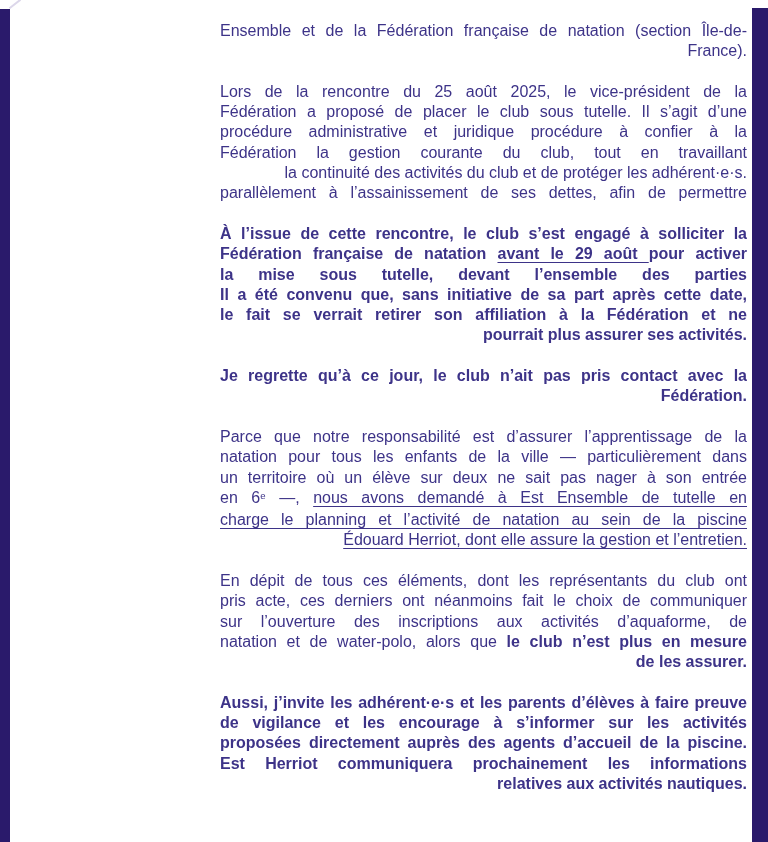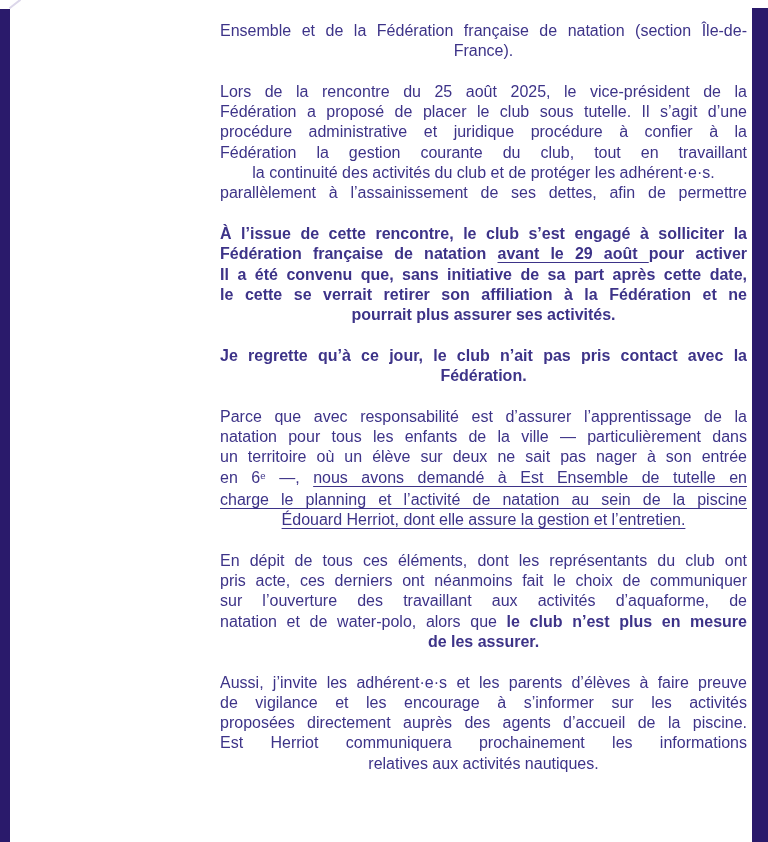--- a/index.html
+++ b/index.html
@@ -8,22 +8,22 @@
     font-family:"Liberation Sans",sans-serif;
   }
   .bar-left{position:absolute;left:0;top:9px;width:10px;height:833px;background:var(--accent,#2a1a6b);}
   .bar-right{position:absolute;left:752px;top:8px;width:16px;height:834px;background:var(--accent,#2a1a6b);}
   .artifact{position:absolute;left:8px;top:3px;width:14px;height:2px;background:#dcd7ea;transform:rotate(-38deg);}
   .content{
     position:absolute;left:220px;top:21px;width:527px;
     color:var(--text,#3d3388);font-size:16px;line-height:20.3px;
   }
   .para{margin:0 0 20.3px 0;}
-  .para:last-child{margin-bottom:10px;}
-  .line{text-align:center;}
+  .para:last-child{margin-bottom:10px;font-weight:bold;}
+  .line{text-align:right;}
   .line.j{text-align:justify;text-align-last:justify;}
   .r-b{font-weight:700;}
   .r-u{text-decoration:underline;text-decoration-thickness:1.2px;text-underline-offset:2.5px;}
   .r-bu{font-weight:700;text-decoration:underline;text-decoration-thickness:1.2px;text-underline-offset:2.5px;}
   .r-sup{font-size:0.6em;position:relative;top:-0.42em;}
 </style>
 </head>
 <body style="background: rgb(255, 255, 255);">
 
 <div class="bar-left"></div>
@@ -38,40 +38,41 @@
       <div class="line j"><span class="r-regular">Lors de la rencontre du 25 août 2025, le vice-président de la</span></div>
       <div class="line j"><span class="r-regular">Fédération a proposé de placer le club sous tutelle. Il s’agit d’une</span></div>
       <div class="line j"><span class="r-regular">procédure administrative et juridique procédure à confier à la</span></div>
       <div class="line j"><span class="r-regular">Fédération la gestion courante du club, tout en travaillant</span></div>
       <div class="line"><span class="r-regular">la continuité des activités du club et de protéger les adhérent·e·s.</span></div>
       <div class="line j"><span class="r-regular">parallèlement à l’assainissement de ses dettes, afin de permettre</span></div>
     </div>
     <div class="para">
       <div class="line j"><span class="r-b">À l’issue de cette rencontre, le club s’est engagé à solliciter la</span></div>
       <div class="line j"><span class="r-b">Fédération française de natation </span><span class="r-bu">avant le 29 août </span><span class="r-b">pour activer</span></div>
+      <div class="line j"><span class="r-b">la mise sous tutelle, devant l’ensemble des parties</span></div>
       <div class="line j"><span class="r-b">Il a été convenu que, sans initiative de sa part après cette date,</span></div>
-      <div class="line j"><span class="r-b">le cette se verrait retirer son affiliation à la Fédération et ne</span></div>
+      <div class="line j"><span class="r-b">le fait se verrait retirer son affiliation à la Fédération et ne</span></div>
       <div class="line"><span class="r-b">pourrait plus assurer ses activités.</span></div>
     </div>
     <div class="para">
       <div class="line j"><span class="r-b">Je regrette qu’à ce jour, le club n’ait pas pris contact avec la</span></div>
       <div class="line"><span class="r-b">Fédération.</span></div>
     </div>
     <div class="para">
-      <div class="line j"><span class="r-regular">Parce que avec responsabilité est d’assurer l’apprentissage de la</span></div>
+      <div class="line j"><span class="r-regular">Parce que notre responsabilité est d’assurer l’apprentissage de la</span></div>
       <div class="line j"><span class="r-regular">natation pour tous les enfants de la ville — particulièrement dans</span></div>
       <div class="line j"><span class="r-regular">un territoire où un élève sur deux ne sait pas nager à son entrée</span></div>
       <div class="line j"><span class="r-regular">en 6</span><span class="r-sup">e</span><span class="r-regular"> —, </span><span class="r-u">nous avons demandé à Est Ensemble de tutelle en</span></div>
       <div class="line j"><span class="r-u">charge le planning et l’activité de natation au sein de la piscine</span></div>
       <div class="line"><span class="r-u">Édouard Herriot, dont elle assure la gestion et l’entretien.</span></div>
     </div>
     <div class="para">
       <div class="line j"><span class="r-regular">En dépit de tous ces éléments, dont les représentants du club ont</span></div>
       <div class="line j"><span class="r-regular">pris acte, ces derniers ont néanmoins fait le choix de communiquer</span></div>
-      <div class="line j"><span class="r-regular">sur l’ouverture des travaillant aux activités d’aquaforme, de</span></div>
+      <div class="line j"><span class="r-regular">sur l’ouverture des inscriptions aux activités d’aquaforme, de</span></div>
       <div class="line j"><span class="r-regular">natation et de water-polo, alors que </span><span class="r-b">le club n’est plus en mesure</span></div>
       <div class="line"><span class="r-b">de les assurer.</span></div>
     </div>
     <div class="para">
       <div class="line j"><span class="r-regular">Aussi, j’invite les adhérent·e·s et les parents d’élèves à faire preuve</span></div>
       <div class="line j"><span class="r-regular">de vigilance et les encourage à s’informer sur les activités</span></div>
       <div class="line j"><span class="r-regular">proposées directement auprès des agents d’accueil de la piscine.</span></div>
       <div class="line j"><span class="r-regular">Est Herriot communiquera prochainement les informations</span></div>
       <div class="line"><span class="r-regular">relatives aux activités nautiques.</span></div>
     </div>

